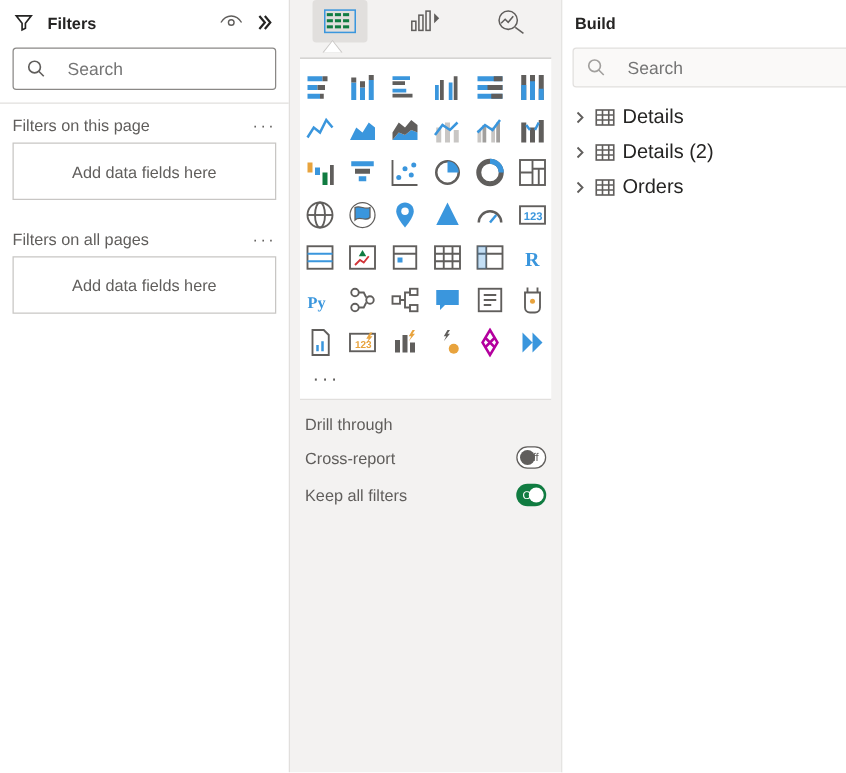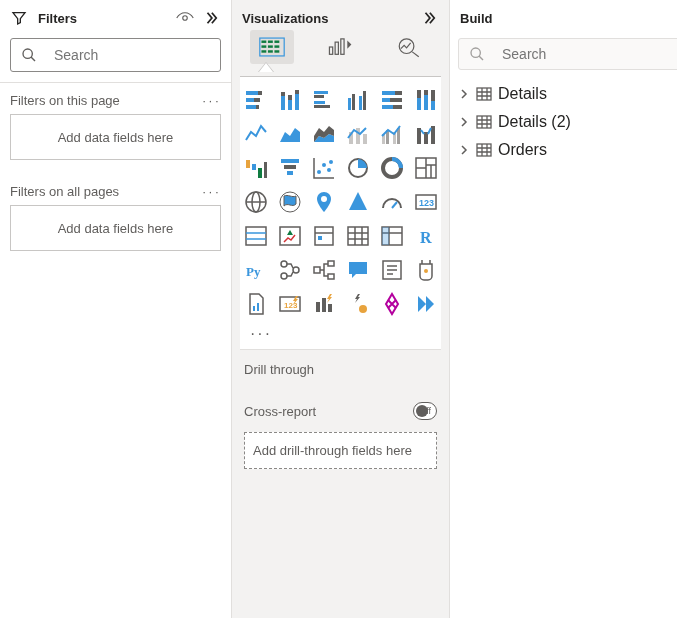--- a/index.html
+++ b/index.html
@@ -84,21 +84,21 @@
   .vicon {
     width:30px;height:30px;display:flex;align-items:center;justify-content:center;
     cursor:pointer; border-radius:2px;
   }
   .vicon svg{width:24px;height:24px;}
   .gallery-more{padding:6px 0 2px 8px;color:#605e5c;font-size:16px;letter-spacing:2px;cursor:pointer;}
   .rtext{font:700 16px "Segoe UI";fill:#3a96dd;}
   .pytext{font:700 13px "Segoe UI";fill:#3a96dd;}
 
   .drill { padding:12px 12px 10px 12px;}
-  .drill-title{color:#605e5c; font-size:13px; margin-bottom:25px;}
+  .drill-title{color:#605e5c; font-size:13px; margin-bottom:10px;}
   .toggle-row{display:flex;align-items:center;justify-content:space-between; margin-bottom:12px;}
   .toggle-label{color:#605e5c;}
   .toggle { width:24px;height:18px;border-radius:10px;position:relative;display:flex;align-items:center;}
   .toggle.off{border:1px solid #605e5c;background:#fff;}
   .toggle.off .knob{width:12px;height:12px;border-radius:50%;background:#605e5c;position:absolute;left:2px;}
   .toggle.off .tlabel{font-size:9px;color:#605e5c;position:absolute;right:5px;}
   .toggle.on{background:#107c41;}
   .toggle.on .knob{width:12px;height:12px;border-radius:50%;background:#fff;position:absolute;right:2px;}
   .toggle.on .tlabel{font-size:9px;color:#fff;position:absolute;left:5px;}
   .drill-drop{
@@ -162,29 +162,20 @@
   <div class="section-label">
     <span>Filters on all pages</span>
     <span class="dots">···</span>
   </div>
   <div class="dropzone">
     <span>Add data fields here</span>
   </div>
 </div>
 
 <div class="pane viz">
-  <div class="pane-header">
-    <span class="title">Visualizations</span>
-    <span class="hicon chev">
-      <svg viewBox="0 0 16 16" fill="none" stroke="#252423" stroke-width="2">
-          <path d="M4 2l5 6-5 6"></path>
-          <path d="M9 2l5 6-5 6"></path>
-        </svg>
-    </span>
-  </div>
   <div class="tabrow">
     <div class="tabbtn active">
       <svg viewBox="0 0 32 24">
           <rect x="1" y="1" width="30" height="22" fill="none" stroke="#3a96dd" stroke-width="1.5"></rect>
           <rect x="3" y="4" width="6" height="3" fill="#107c41"></rect>
           <rect x="11" y="4" width="6" height="3" fill="#107c41"></rect>
           <rect x="19" y="4" width="6" height="3" fill="#107c41"></rect>
           <rect x="3" y="10" width="6" height="3" fill="#107c41"></rect>
           <rect x="11" y="10" width="6" height="3" fill="#107c41"></rect>
           <rect x="19" y="10" width="6" height="3" fill="#107c41"></rect>
@@ -520,22 +511,26 @@
 
   <div class="drill">
     <div class="drill-title">Drill through</div>
     <div class="toggle-row">
       <span class="toggle-label">Cross-report</span>
       <div class="toggle off">
         <div class="knob"></div>
           <span class="tlabel">Off</span>
       </div>
     </div>
-    <div class="drill-drop">
-      <span>Add drill-through fields here</span>
+    <div class="toggle-row">
+      <span class="toggle-label">Keep all filters</span>
+      <div class="toggle on">
+        <span class="tlabel">On</span>
+          <div class="knob"></div>
+      </div>
     </div>
   </div>
 </div>
 
 <div class="pane data">
   <div class="pane-header">
     <span class="title">Build</span>
     <span class="hicon chev">
       <svg viewBox="0 0 16 16" fill="none" stroke="#252423" stroke-width="2">
           <path d="M4 2l5 6-5 6"></path>

